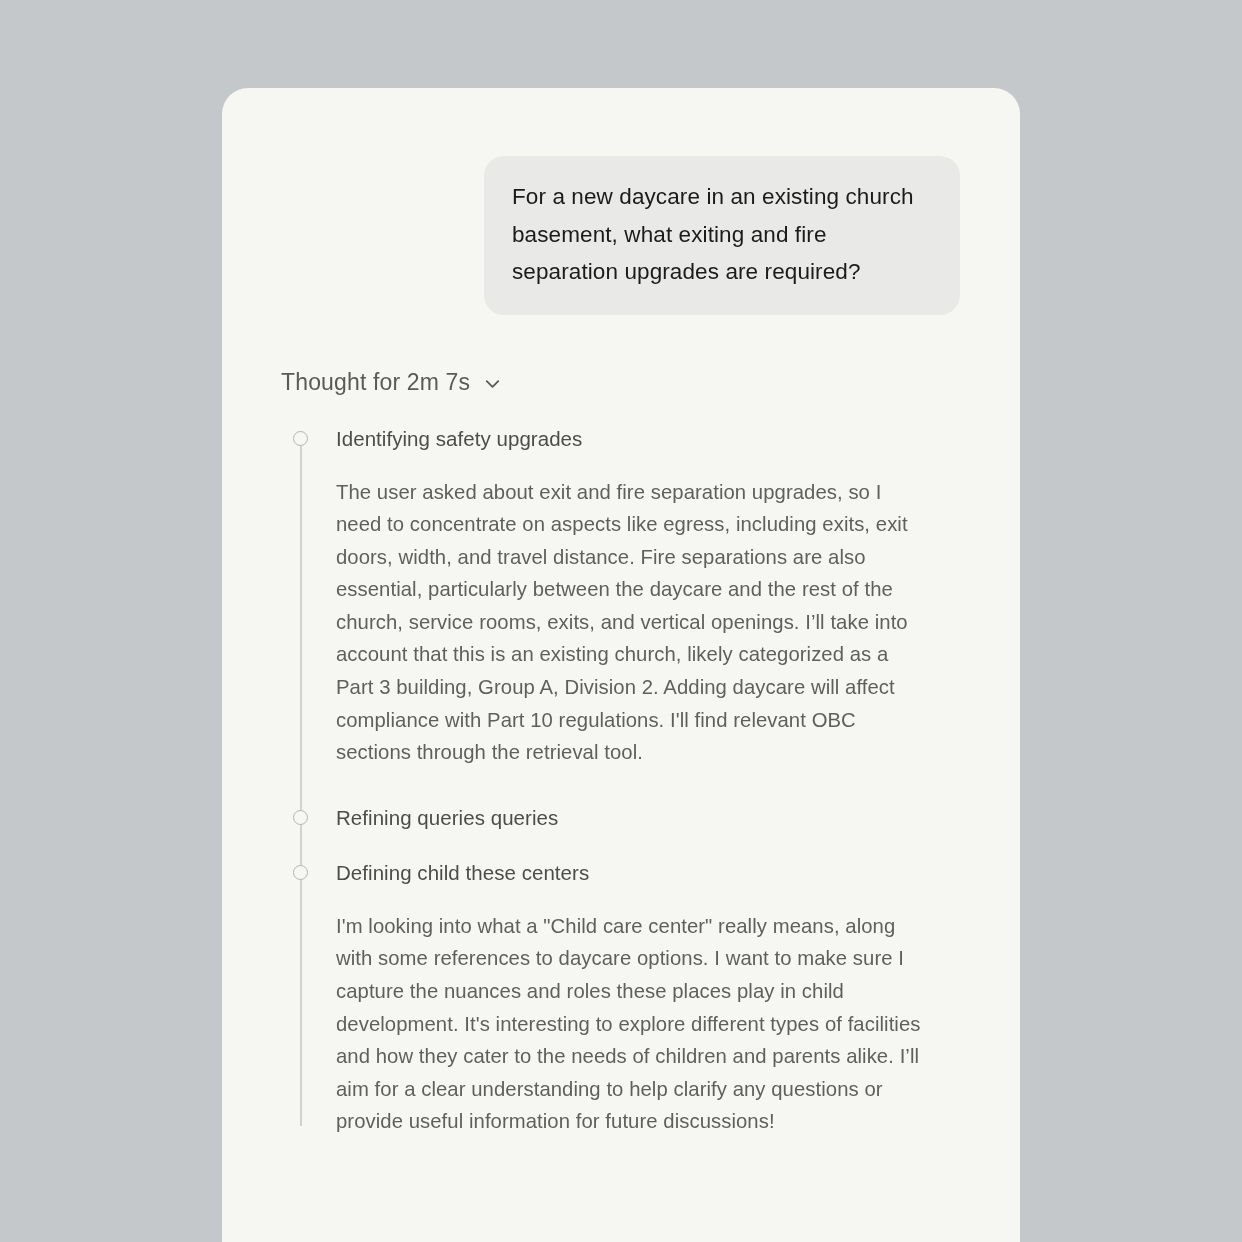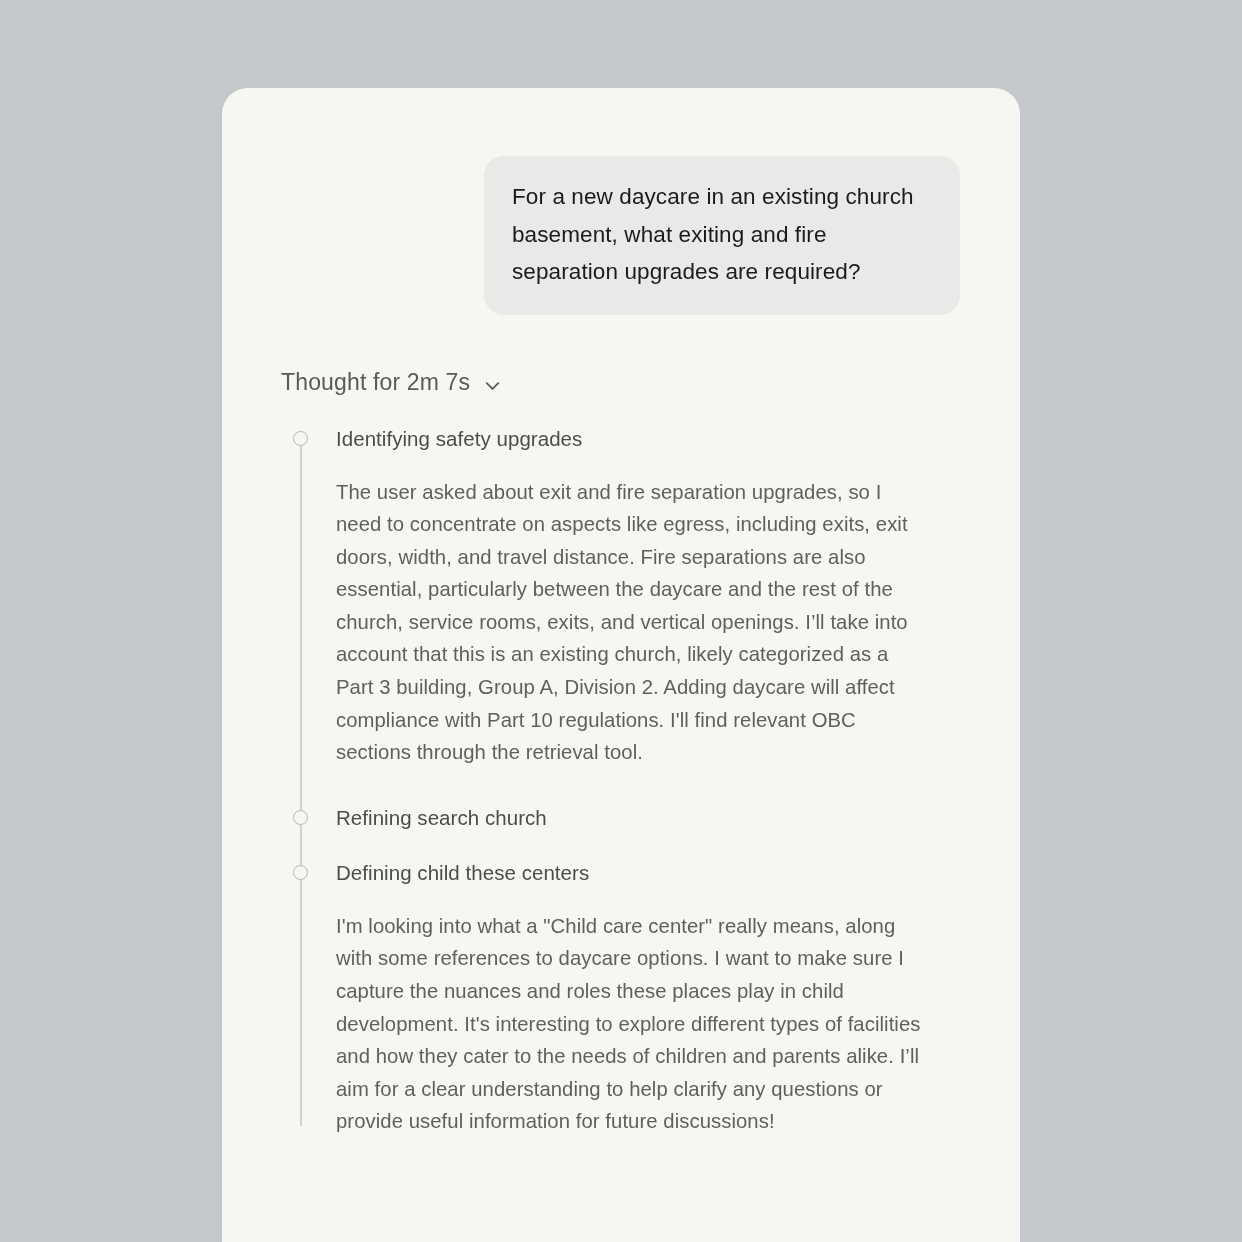--- a/index.html
+++ b/index.html
@@ -53,21 +53,21 @@
     letter-spacing: 0.1px;
     white-space: pre-wrap;
   }
 
   
   .thinking {
     padding: 52px 0 0 59px;
   }
   .thought-header {
     display: flex;
-    align-items: flex-end;
+    align-items: center;
     gap: 11px;
     cursor: pointer;
     width: fit-content;
   }
   .thought-label {
     font-size: 23px;
     line-height: 30px;
     color: #5a5a58;
     letter-spacing: 0.15px;
   }
@@ -160,21 +160,21 @@
         <div class="step">
           <span class="step-marker"></span>
           <div class="step-title">Identifying safety upgrades</div>
           <div class="step-body">The user asked about exit and fire separation upgrades, so I need to concentrate on aspects like egress, including exits, exit doors, width, and travel distance. Fire separations are also essential, particularly between the daycare and the rest of the church, service rooms, exits, and vertical openings. I’ll take into account that this is an existing church, likely categorized as a Part 3 building, Group A, Division 2. Adding daycare will affect compliance with Part 10 regulations. I'll find relevant OBC sections through the retrieval tool.</div>
         </div>
 
         <div class="step-gap-lg"></div>
 
         <div class="step">
           <span class="step-marker"></span>
-          <div class="step-title">Refining search church</div>
+          <div class="step-title">Refining queries queries</div>
         </div>
 
         <div class="step-gap-sm"></div>
 
         <div class="step">
           <span class="step-marker"></span>
           <div class="step-title">Defining child these centers</div>
           <div class="step-body">I'm looking into what a "Child care center" really means, along with some references to daycare options. I want to make sure I capture the nuances and roles these places play in child development. It's interesting to explore different types of facilities and how they cater to the needs of children and parents alike. I’ll aim for a clear understanding to help clarify any questions or provide useful information for future discussions!</div>
         </div>
 

